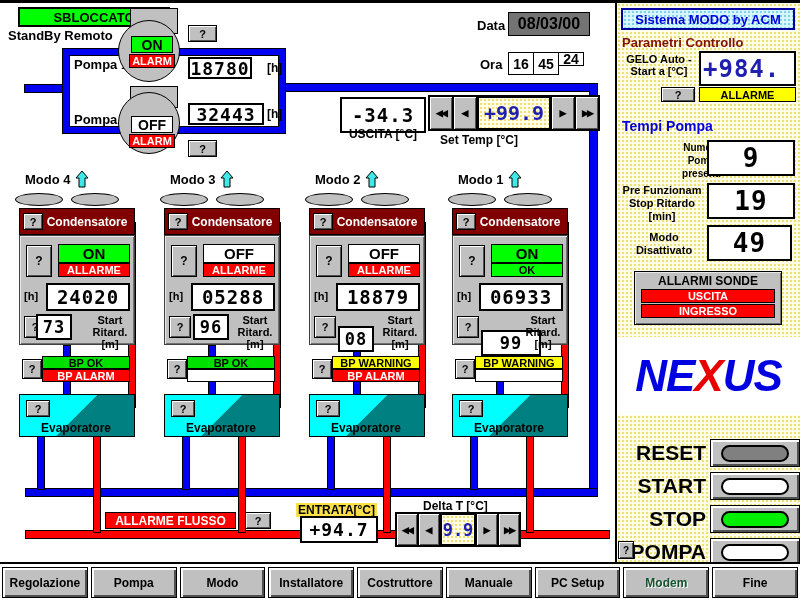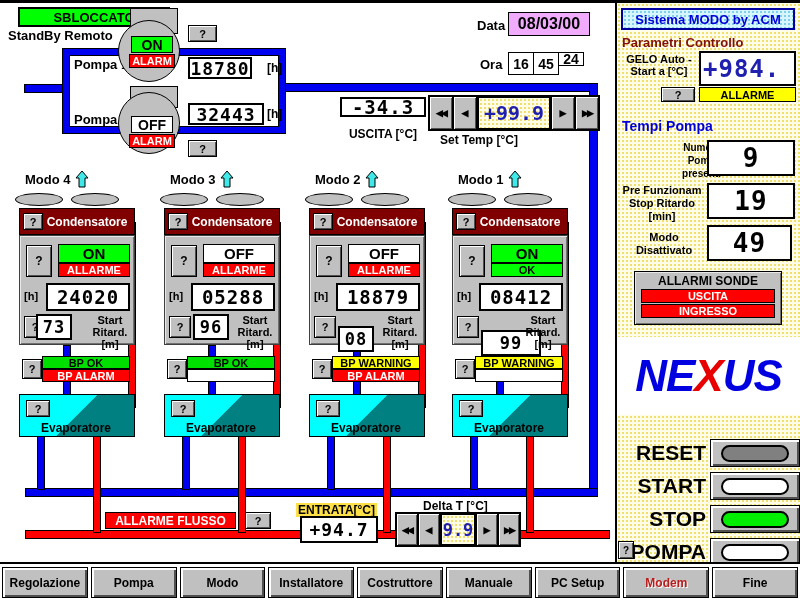--- a/index.html
+++ b/index.html
@@ -40,21 +40,21 @@
 
   .evap { background:linear-gradient(135deg, #00FFFF 49.6%, #008080 50%); border:1px solid #000; }
 
   .panelgray { background:#C0C0C0; border:1px solid #404040;
                box-shadow:inset 1px 1px 0 #E8E8E8, inset -1px -1px 0 #707070; }
 
   .menu-btn { flex:1; height:31px; background:#C0C0C0; border:1px solid #000;
               box-shadow:inset 2px 2px 0 #fff, inset -2px -2px 0 #505050;
               font-weight:bold; font-size:12px; display:flex; align-items:center;
               justify-content:center; cursor:pointer; }
-  .menu-btn.disabled { color:#b91c1c; text-shadow:1px 1px 0 #ffffff; }
+  .menu-btn.disabled { color:#14532d; text-shadow:1px 1px 0 #ffffff; }
 
   .ctl-row-label { font-size:21px; font-weight:bold; text-align:right; }
   .ctl-btn-outer { width:90px; height:28px; background:#C0C0C0; border:1px solid #000;
                    box-shadow:inset 2px 2px 0 #fff, inset -2px -2px 0 #505050;
                    display:flex; align-items:center; justify-content:center; }
   .ctl-btn-inner { width:68px; height:17px; border:2px solid #000; border-radius:9px; }
 
   .spin { width:24px; font-size:9px; }
   .spin .dbl { letter-spacing:-2px; }
   .allarmi-bar { height:14px; background:#FF0000; border:1px solid #000; color:#fff;
@@ -119,29 +119,29 @@
 
   <div class="abs" style="left:130px;top:86px;width:48px;height:22px;background:#C0C0C0;border:1px solid #000"></div>
   <div class="abs" style="left:118px;top:92px;width:62px;height:62px;border-radius:50%;background:#C0C0C0;border:1px solid #000"></div>
   <div class="abs statbox" style="left: 131px; top: 116px; width: 42px; height: 17px; font-size: 14px; background-color: rgb(255, 255, 255); color: rgb(0, 0, 0);">OFF</div>
   <div class="abs statbox" style="left: 129px; top: 134px; width: 46px; height: 14px; font-size: 11px; background-color: rgb(255, 0, 0); color: rgb(255, 255, 255);">ALARM</div>
   <div class="abs lcd" style="left:188px;top:103px;width:76px;height:22px;font-size:18px">32443</div>
   <div class="abs b" style="left:267px;top:107px;font-size:12px">[h]</div>
   <div class="abs btn3d" style="left:188px;top:140px;width:29px;height:17px;font-size:11px">?</div>
 
   <div class="abs b" style="left:477px;top:18px;font-size:13px">Data</div>
-  <div class="abs statbox b" style="left:508px;top:12px;width:82px;height:24px;background:#f0abfc;font-size:16px">08/03/00</div>
+  <div class="abs statbox b" style="left:508px;top:12px;width:82px;height:24px;background:#737373;font-size:16px">08/03/00</div>
   <div class="abs b" style="left:480px;top:57px;font-size:13px">Ora</div>
   <div class="abs" style="left:508px;top:52px;display:flex">
     <div class="statbox b" style="width:26px;height:23px;background:#fff;font-size:14px">16</div>
     <div class="statbox b" style="width:26px;height:23px;background:#fff;font-size:14px;margin-left:-1px">45</div>
     <div class="statbox b" style="width:26px;height:14px;background:#fff;font-size:14px;margin-left:-1px">24</div>
   </div>
 
-  <div class="abs lcd" style="left:340px;top:97px;width:86px;height:20px;font-size:19px">-34.3</div>
+  <div class="abs lcd" style="left:340px;top:97px;width:86px;height:36px;font-size:19px">-34.3</div>
   <div class="abs b" style="left:330px;top:127px;width:106px;text-align:center;font-size:12px">USCITA [°C]</div>
 
   <div class="abs" style="left:428px;top:95px;width:172px;height:36px;display:flex;border:1px solid #000;background:#C0C0C0">
     <div class="btn3d spin" style="height:100%">
         <span class="dbl">◀◀</span>
       </div>
     <div class="btn3d spin" style="height:100%">
         <span>◀</span>
       </div>
     <div class="dots-y lcd-blue" style="flex:1;border:2px solid #000;font-family:'DejaVu Sans Mono',monospace;font-weight:bold;font-size:20px;display:flex;align-items:center;justify-content:center">+99.9</div>
@@ -253,21 +253,21 @@
     <div class="abs ellipse" style="left:52px;top:23px;width:48px;height:13px"></div>
     <div class="abs" style="left:0;top:38px;width:116px;height:27px;background:#800000;border:1px solid #000;display:flex;align-items:center;padding:0 3px">
       <div class="btn3d" style="width:20px;height:17px;font-size:11px">?</div>
       <div class="b" style="color:#fff;font-size:12px;flex:1;text-align:center">Condensatore</div>
     </div>
     <div class="abs panelgray" style="left:0;top:65px;width:116px;height:110px">
       <div class="abs btn3d" style="left:6px;top:9px;width:26px;height:32px;font-size:12px">?</div>
       <div class="abs statbox" style="left: 38px; top: 8px; width: 72px; height: 19px; font-size: 15px; background-color: rgb(0, 255, 0); color: rgb(0, 0, 0);">ON</div>
       <div class="abs statbox" style="left: 38px; top: 27px; width: 72px; height: 14px; font-size: 11px; background-color: rgb(0, 255, 0); color: rgb(0, 0, 0);">OK</div>
       <div class="abs b" style="left:4px;top:54px;font-size:11px">[h]</div>
-      <div class="abs lcd" style="left:26px;top:47px;width:84px;height:28px;font-size:19px">08412</div>
+      <div class="abs lcd" style="left:26px;top:47px;width:84px;height:28px;font-size:19px">06933</div>
       <div class="abs btn3d" style="left:4px;top:80px;width:22px;height:22px;font-size:11px">?</div>
       <div class="abs lcd" style="left:28px;top:94px;width:60px;height:26px;font-size:17px">99</div>
       <div class="abs b" style="left:66px;top:78px;width:48px;text-align:center;font-size:11px;line-height:12px"><span>Start</span><br><span>Ritard.[m]</span></div>
     </div>
     <div class="abs btn3d" style="left:3px;top:189px;width:20px;height:20px;font-size:11px">?</div>
     <div class="abs statbox" style="left: 23px; top: 186px; width: 88px; height: 13px; font-size: 11px; background-color: rgb(255, 255, 0); color: rgb(0, 0, 0);">BP WARNING</div>
     <div class="abs statbox" style="left: 23px; top: 199px; width: 88px; height: 13px; font-size: 11px; background-color: rgb(255, 255, 255); color: rgb(0, 0, 0);"></div>
     <div class="abs evap" style="left:0;top:224px;width:116px;height:43px">
       <div class="abs btn3d" style="left:6px;top:5px;width:24px;height:17px;font-size:11px">?</div>
       <div class="abs b" style="left:0;top:26px;width:112px;text-align:center;font-size:12px">Evaporatore</div>

